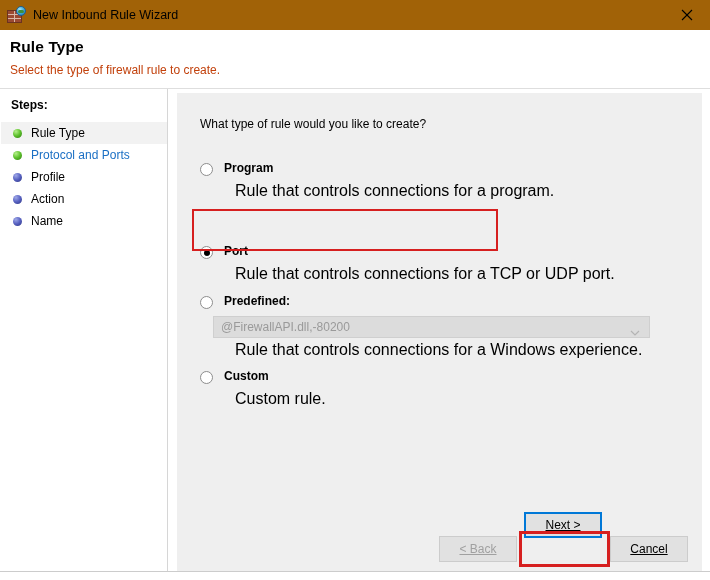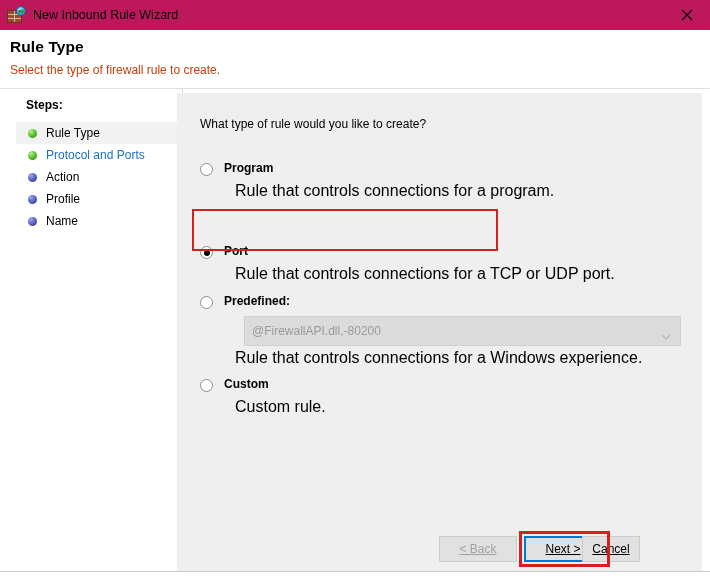--- a/index.html
+++ b/index.html
@@ -15,21 +15,21 @@
     color: #000000;
     overflow: hidden;
     position: relative;
   }
 
   
   .titlebar {
     position: absolute;
     left: 0; top: 0;
     width: 710px; height: 30px;
-    background: #be185d;
+    background: #a16207;
     display: flex;
     align-items: center;
   }
   .titlebar-icon {
     width: 18px; height: 18px;
     margin-left: 7px;
     position: relative;
     flex: 0 0 auto;
   }
   
@@ -118,21 +118,21 @@
   .header-sep {
     position: absolute;
     left: 0; top: 88px;
     width: 710px; height: 1px;
     background: #dedede;
   }
 
   
   .sidebar {
     position: absolute;
-    left: 16px; top: 89px;
+    left: 1px; top: 89px;
     width: 167px; height: 491px;
     background: #ffffff;
     border-right: 1px solid #d6d6d6;
     box-sizing: border-box;
   }
   .steps-label {
     position: absolute;
     left: 10px; top: 9px;
     font-size: 12px;
     font-weight: bold;
@@ -247,23 +247,23 @@
     position: absolute;
     left: 519px; top: 531px;
     width: 91px; height: 36px;
     border: 3px solid #d61f1f;
     box-sizing: border-box;
     pointer-events: none;
   }
 
   
   .dropdown {
-    margin-left: 50px;
+    margin-left: 19px;
     margin-top: 4px;
-    width: 437px; height: 30px;
+    width: 437px; height: 22px;
     background: #dcdcdc;
     border: 1px solid #cfcfcf;
     box-sizing: border-box;
     display: flex;
     align-items: center;
     position: relative;
     text-align: center;
   }
   .dropdown-text {
     margin-left: 7px;
@@ -294,22 +294,22 @@
     display: flex;
     align-items: center;
     justify-content: center;
     font-size: 12px;
     color: #000000;
     cursor: default;
     text-decoration: underline;
   }
   .btn.disabled { color: #a0a0a0; }
   .btn-back   { left: 439px; top: 536px; width: 78px; }
-  .btn-next   { left: 524px; top: 536px; width: 78px; border: 2px solid #0078d7; background: #e1e1e1; }
-  .btn-cancel { left: 582px; top: 536px; width: 58px; }
+  .btn-next   { left: 524px; top: 512px; width: 78px; border: 2px solid #0078d7; background: #e1e1e1; }
+  .btn-cancel { left: 610px; top: 536px; width: 78px; }
 </style>
 </head>
 <body>
 
 <div class="titlebar">
   <div class="titlebar-icon">
     <div class="brick-wall"></div>
     <div class="globe"></div>
   </div>
   <div class="titlebar-title">New Inbound Rule Wizard</div>
@@ -336,26 +336,26 @@
       <span class="step-text">Rule Type</span>
     </div>
 
     <div class="step-item">
       <span class="step-bullet green"></span>
       <span class="step-text link">Protocol and Ports</span>
     </div>
 
     <div class="step-item">
       <span class="step-bullet blue"></span>
-      <span class="step-text">Action</span>
+      <span class="step-text">Profile</span>
     </div>
 
     <div class="step-item">
       <span class="step-bullet blue"></span>
-      <span class="step-text">Profile</span>
+      <span class="step-text">Action</span>
     </div>
 
     <div class="step-item">
       <span class="step-bullet blue"></span>
       <span class="step-text">Name</span>
     </div>
 
   </div>
 </div>
 

